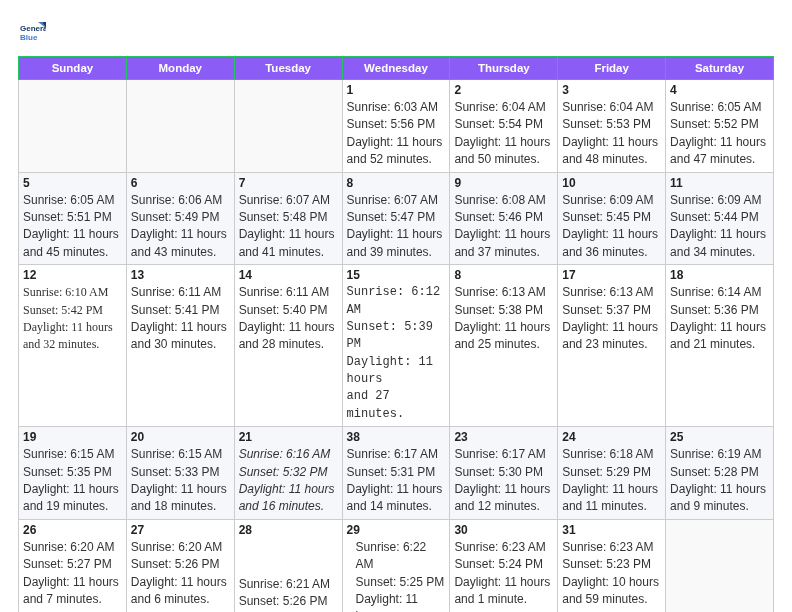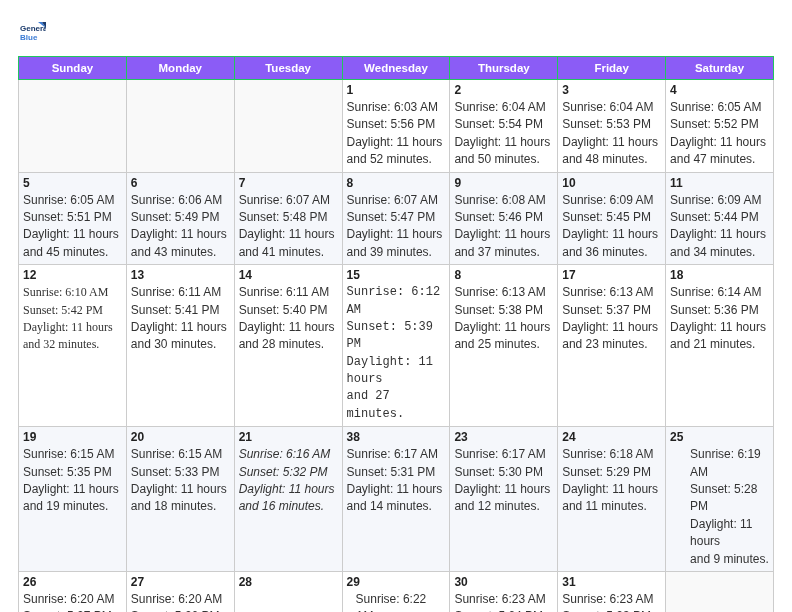--- a/index.html
+++ b/index.html
@@ -299,21 +299,21 @@
           </td>
           <td>
             <span class="day-num">24</span>
             <div class="day-info" style="white-space: pre-line;">Sunrise: 6:18 AM
 Sunset: 5:29 PM
 Daylight: 11 hours
 and 11 minutes.</div>
           </td>
           <td>
             <span class="day-num">25</span>
-            <div class="day-info" style="white-space: pre-line; margin-left: 20px;">Sunrise: 6:19 AM
+            <div class="day-info" style="white-space: pre-line;">Sunrise: 6:19 AM
 Sunset: 5:28 PM
 Daylight: 11 hours
 and 9 minutes.</div>
           </td>
         </tr>
         <tr>
           <td>
             <span class="day-num">26</span>
             <div class="day-info" style="white-space: pre-line;">Sunrise: 6:20 AM
 Sunset: 5:27 PM

